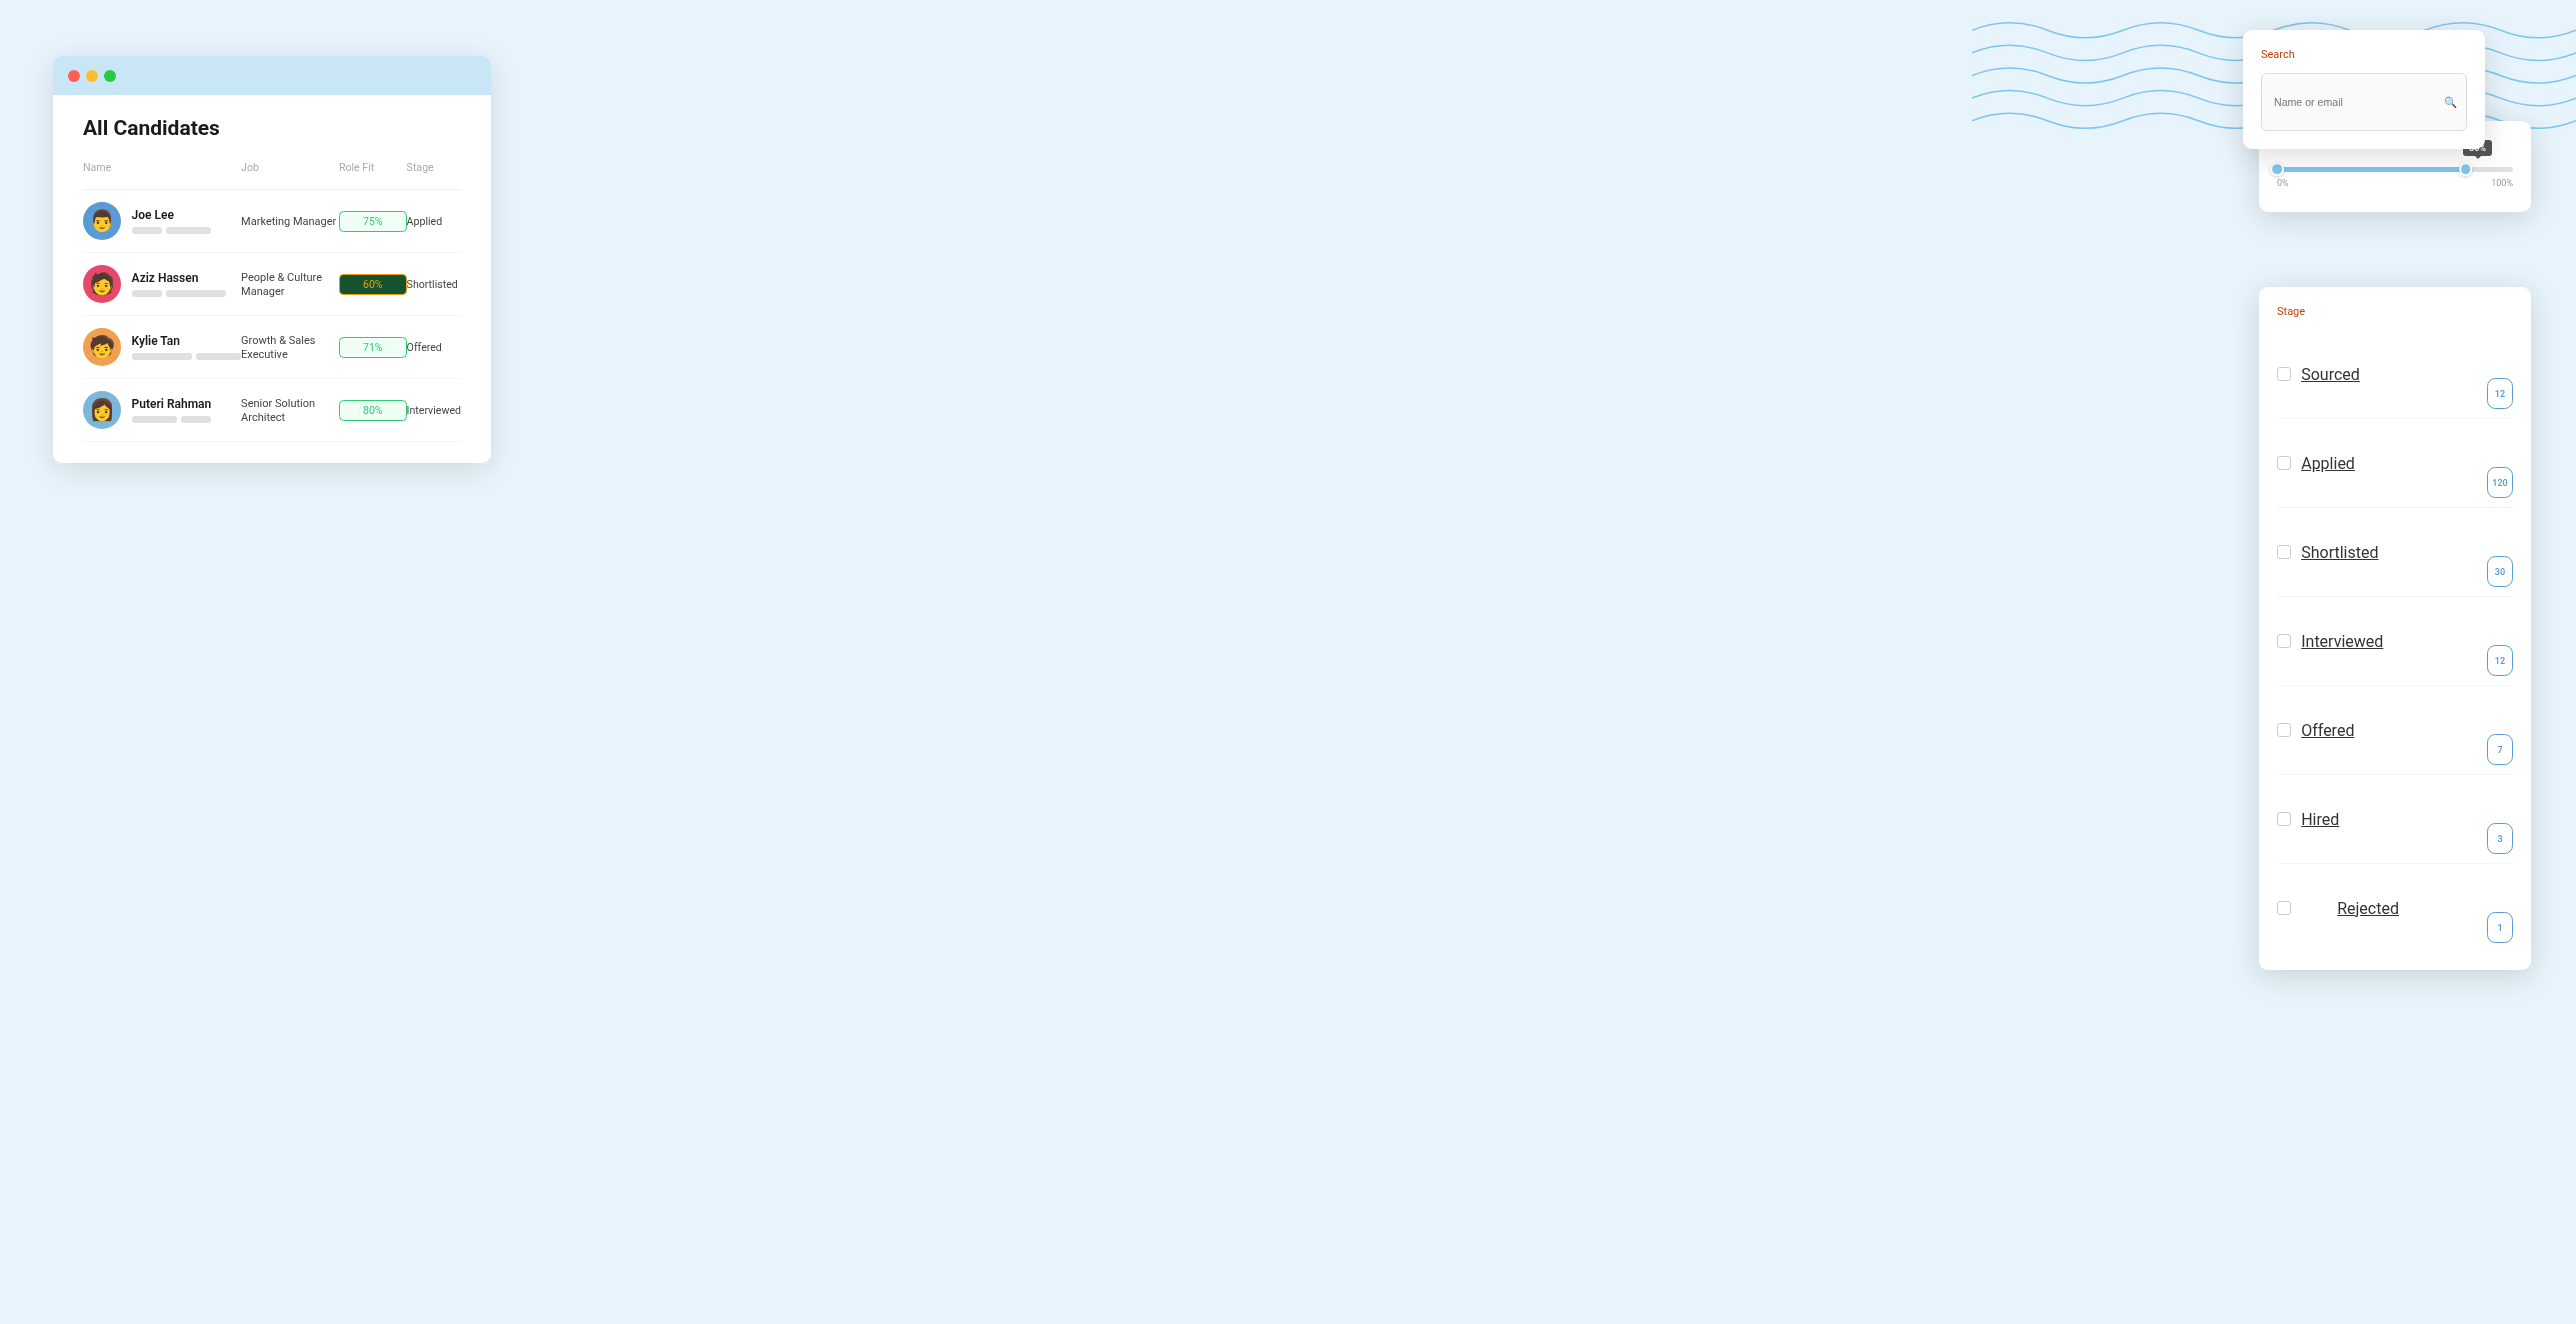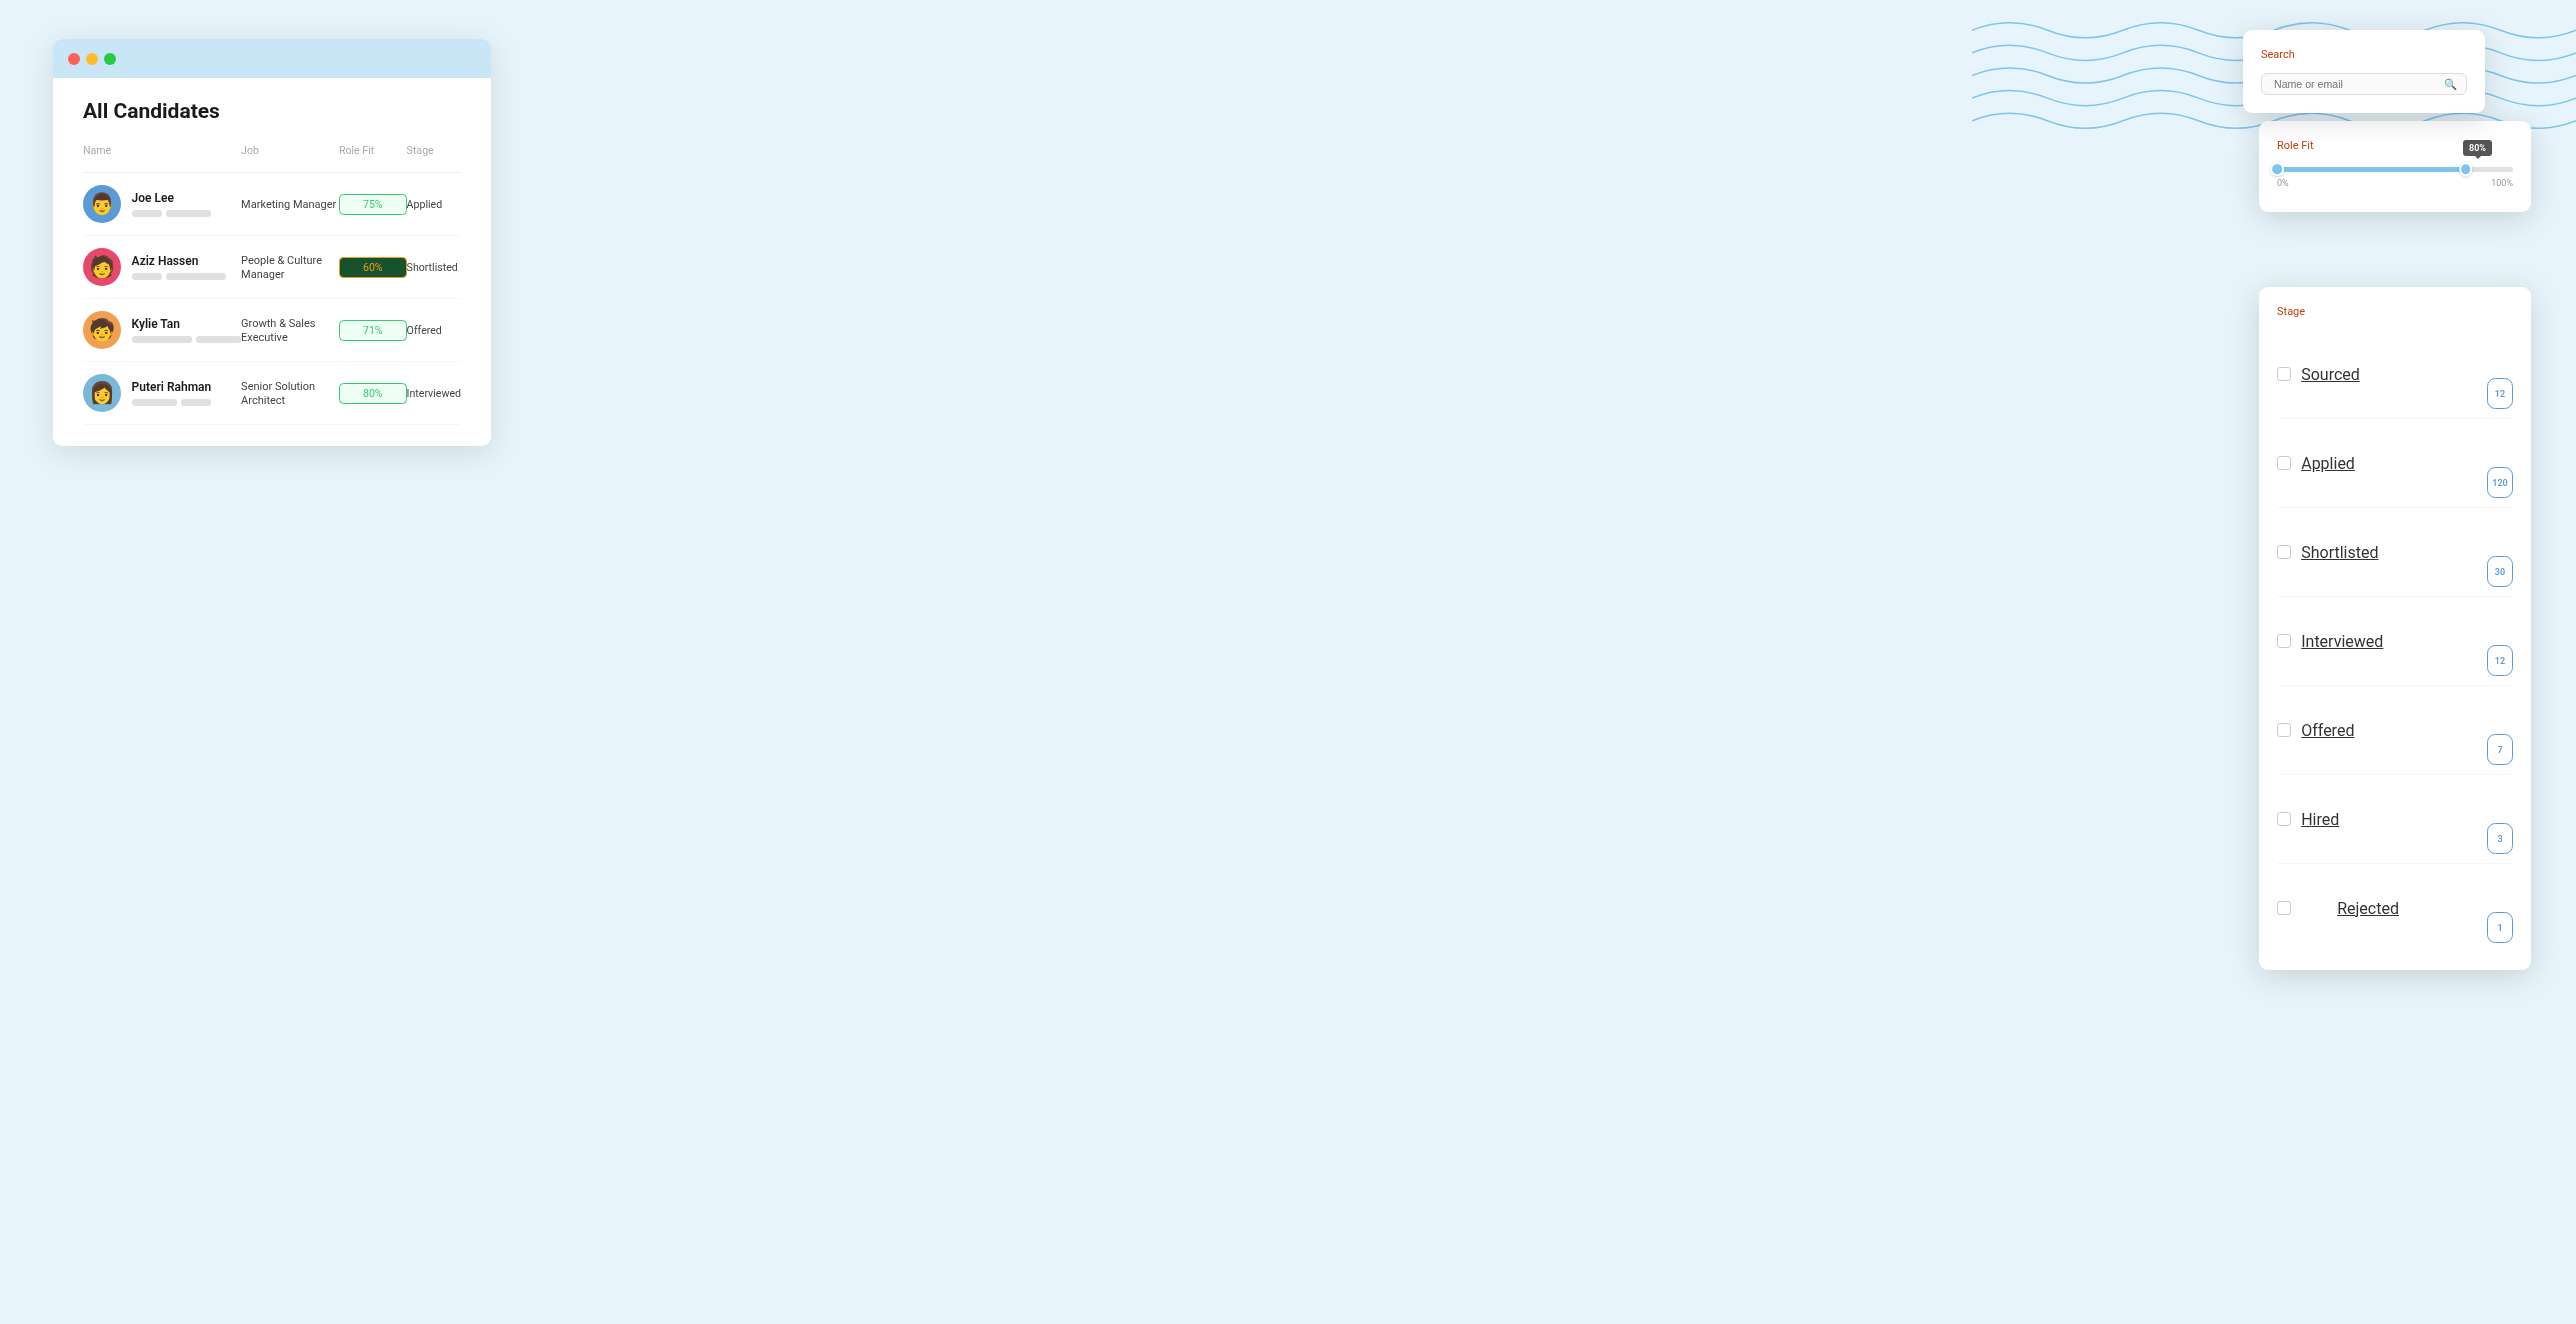--- a/index.html
+++ b/index.html
@@ -8,21 +8,21 @@
       background: #e8f4fb;
       min-height: 100vh;
       position: relative;
       overflow: hidden;
     }
 
     
     .browser-window {
       position: absolute;
       left: 53px;
-      top: 39px;
+      top: 56px;
       width: 438px;
       background: #fff;
       border-radius: 9px;
       box-shadow: 0 6px 30px rgba(0,0,0,0.12);
       overflow: hidden;
     }
 
     .browser-titlebar {
       background: #c8e6f5;
       padding: 13.6px 15px;
@@ -169,21 +169,21 @@
       margin-bottom: 12px;
     }
 
     .search-input-wrapper {
       position: relative;
       margin-bottom: 0;
     }
 
     .search-input {
       width: 100%;
-      padding: 4px 12px;
+      padding: 22px 12px;
       padding-right: 30px;
       border: 1.1px solid #ddd;
       border-radius: 6px;
       font-size: 10.6px;
       color: #999;
       outline: none;
       background: #fafafa;
     }
 
     .search-icon-wrap {

